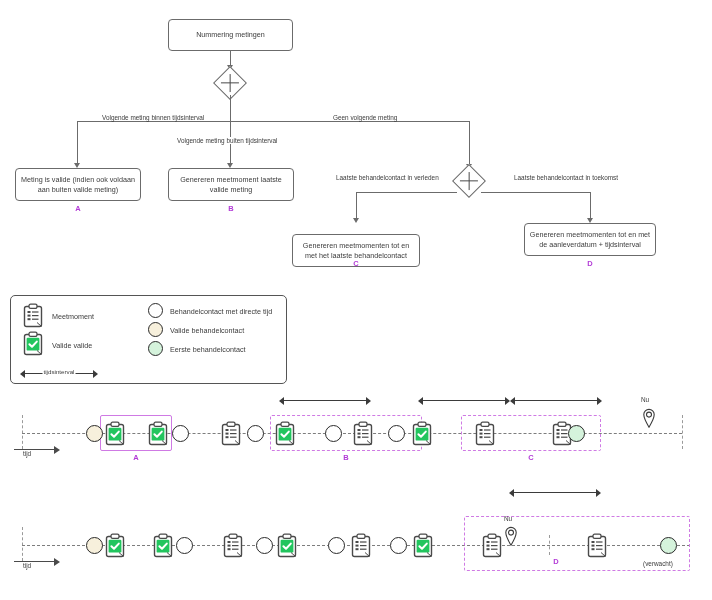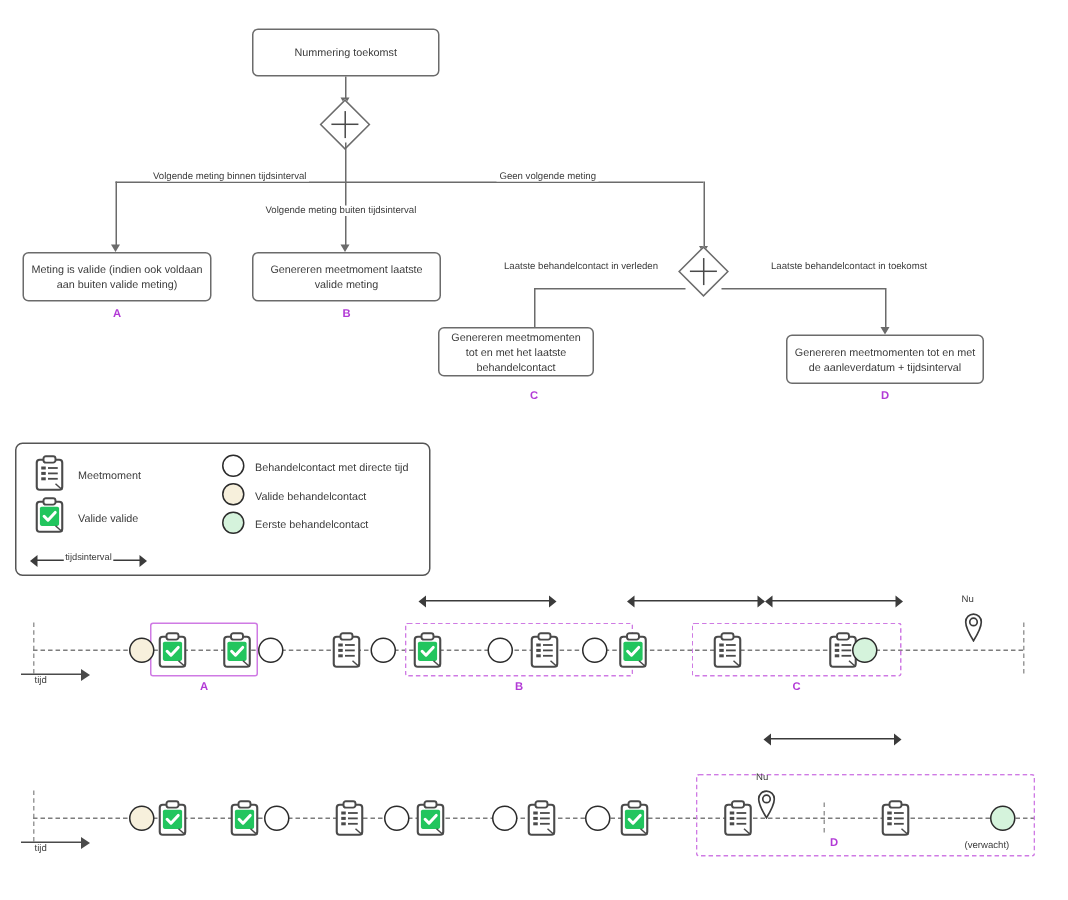--- a/index.html
+++ b/index.html
@@ -96,21 +96,21 @@
 
   .pin{position:absolute;width:14px;height:20px;}
   .pin svg{display:block;width:100%;height:100%;}
   .small{position:absolute;font-size:6.4px;color:#3b3b3b;white-space:nowrap;}
 </style>
 </head>
 <body>
 
 <div>
 
-  <div class="node" style="left:168px;top:19px;width:125px;height:32px;">Nummering toekomst</div>
+  <div class="node" style="left:168px;top:19px;width:125px;height:32px;">Nummering metingen</div>
 
   <div class="ln lnv" style="left:230px;top:51px;height:18px;"></div>
   <div class="arrowdown" style="left:227px;top:65px;"></div>
 
   <div class="diamond" style="left:218px;top:71px;">
     <div class="x1"></div>
       <div class="x2"></div>
   </div>
 
   <div class="ln lnv" style="left:230px;top:95px;height:26px;"></div>
@@ -144,21 +144,21 @@
   <div class="edgelabel" style="left:331px;top:114px;">Geen volgende meting</div>
   <div class="edgelabel" style="left:334px;top:174px;">Laatste behandelcontact in verleden</div>
   <div class="edgelabel" style="left:512px;top:174px;">Laatste behandelcontact in toekomst</div>
 
   <div class="node" style="left:15px;top:168px;width:126px;height:33px;">Meting is valide (indien ook voldaan aan buiten valide meting)</div>
   <div class="tag" style="left:15px;top:204px;width:126px;">A</div>
 
   <div class="node" style="left:168px;top:168px;width:126px;height:33px;">Genereren meetmoment laatste valide meting</div>
   <div class="tag" style="left:168px;top:204px;width:126px;">B</div>
 
-  <div class="node" style="left:292px;top:218px;width:104px;height:33px;">Genereren meetmomenten tot en met het laatste behandelcontact</div>
+  <div class="node" style="left:292px;top:234px;width:128px;height:33px;">Genereren meetmomenten tot en met het laatste behandelcontact</div>
   <div class="tag" style="left:292px;top:259px;width:128px;">C</div>
 
   <div class="node" style="left:524px;top:223px;width:132px;height:33px;">Genereren meetmomenten tot en met de aanleverdatum + tijdsinterval</div>
   <div class="tag" style="left:524px;top:259px;width:132px;">D</div>
 </div>
 
 <div class="legendbox"></div>
 
 <div class="clip" style="left:22px;top:303px;">
   <svg viewBox="0 0 22 25">

